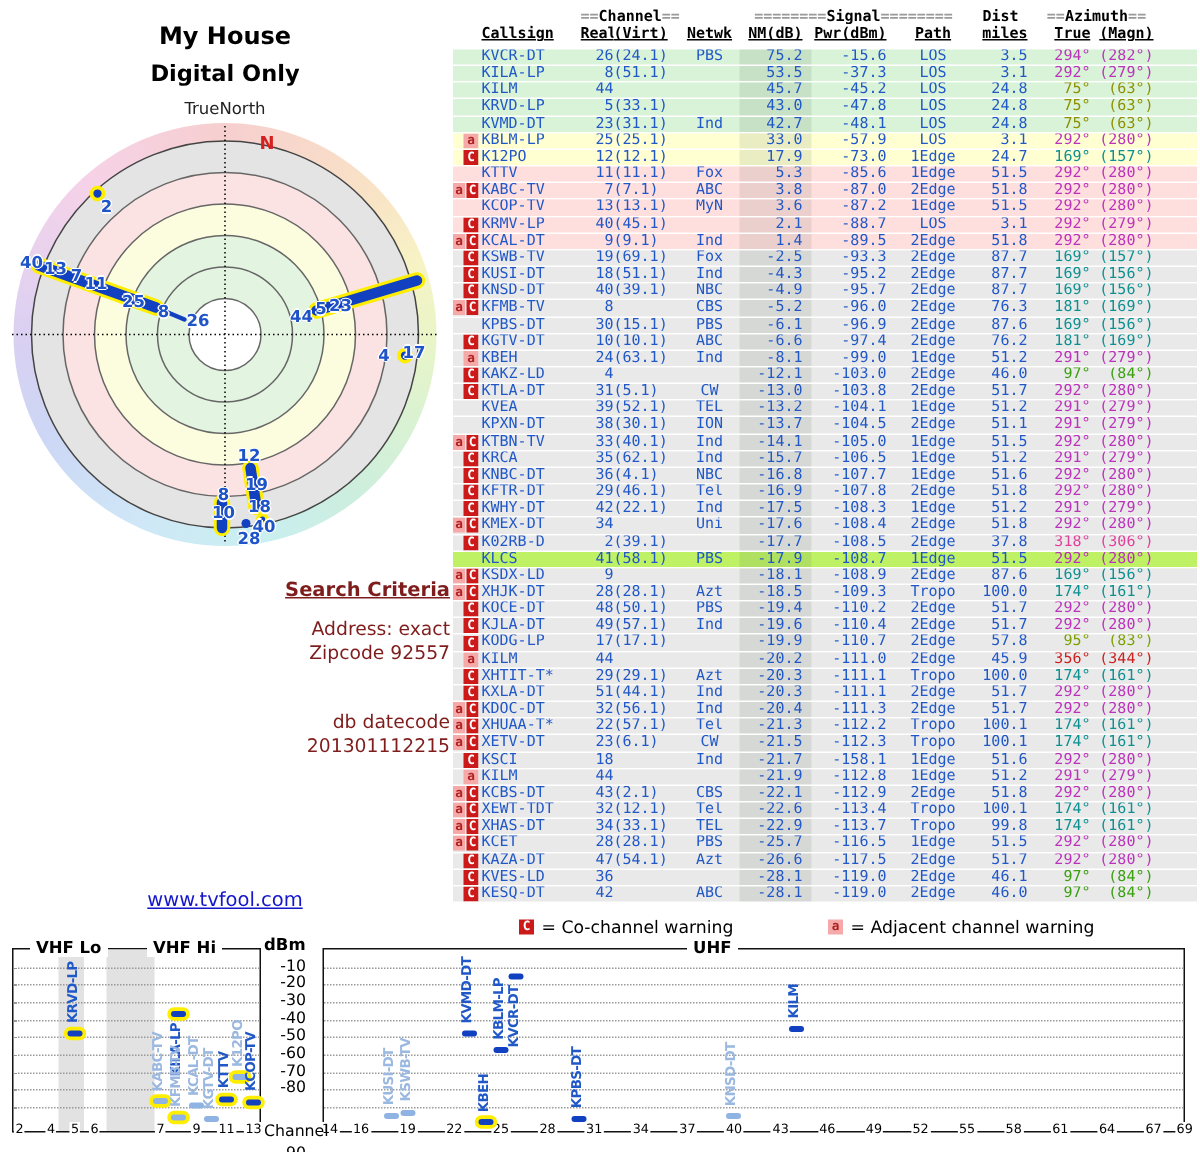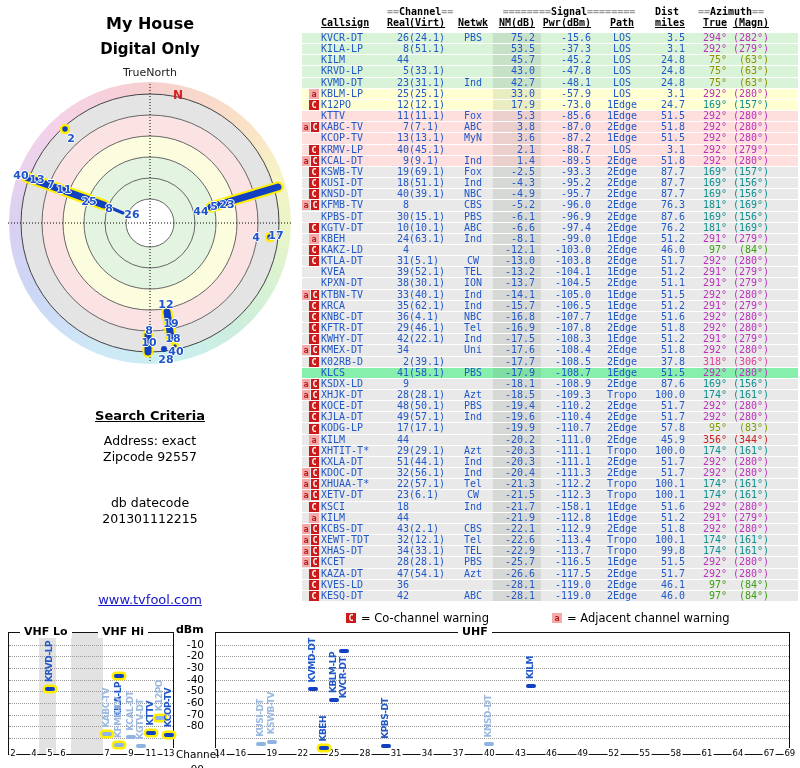--- a/index.html
+++ b/index.html
@@ -14,21 +14,21 @@
   #wheel{position:absolute;left:5px;top:2px;width:282px;height:282px;border-radius:50%;
     background:conic-gradient(from 0deg,
       #f6cfcf 0deg,#f9e2c6 45deg,#f7f3c5 70deg,#e9f5c8 92deg,#d9f2d2 115deg,
       #cdeedd 140deg,#c9eff0 170deg,#cfe7f7 205deg,#ccd7f5 240deg,#d9d0f2 268deg,
       #e8d2ee 292deg,#f6d2e8 318deg,#f6cfcf 360deg);}
   #radar svg{position:absolute;left:0;top:0;}
   .rlabel{position:absolute;font-size:11px;font-weight:bold;color:#1e54c8;
     transform:translate(-50%,-50%);white-space:nowrap;
     text-shadow:-1px 0 #fff,1px 0 #fff,0 -1px #fff,0 1px #fff;}
   .nlabel{position:absolute;font-size:12px;font-weight:bold;color:#d42020;transform:translate(-50%,-50%);}
-  #criteria{position:absolute;left:0;top:408px;width:300px;text-align:center;color:#000000;}
+  #criteria{position:absolute;left:0;top:386px;width:300px;text-align:right;color:#7f1d1d;}
   #criteria .sc-head{font-size:13px;font-weight:bold;text-decoration:underline;margin-bottom:10px;}
   #criteria .sc-line{font-size:12.5px;line-height:16px;}
   #criteria .sc-gap{height:30px;}
   #tvfool-link{position:absolute;left:0;top:589px;width:300px;text-align:center;}
   #tvfool-link a{color:#1515cc;font-size:13px;}
   
   #tbl{position:absolute;left:302px;top:6px;width:496px;font-family:"DejaVu Sans Mono",monospace;
        font-size:10px;color:#000;}
   .trow{display:flex;height:11.16px;line-height:10.5px;box-sizing:border-box;border-bottom:1px solid #fff;}
   .cell{flex:none;box-sizing:border-box;overflow:hidden;white-space:nowrap;}
@@ -600,21 +600,21 @@
           <span class="cell cr blue">2</span>
           <span class="cell cv blue">(39.1)</span>
           <span class="cell cn blue"></span>
           <span class="cell cnm blue nmshade">-17.7</span>
           <span class="cell cpw blue">-108.5</span>
           <span class="cell cp blue">2Edge</span>
           <span class="cell cmi blue">37.8</span>
           <span class="cell ct" style="color: rgb(224, 64, 154);">318°</span>
           <span class="cell cmg" style="color: rgb(224, 64, 154);">(306°)</span>
         </div>
-        <div class="trow" style="background: #86efac;">
+        <div class="trow" style="background: #bef264;">
           <span class="cell cw"></span>
           <span class="cell cc blue">KLCS</span>
           <span class="cell cr blue">41</span>
           <span class="cell cv blue">(58.1)</span>
           <span class="cell cn blue">PBS</span>
           <span class="cell cnm blue nmshade">-17.9</span>
           <span class="cell cpw blue">-108.7</span>
           <span class="cell cp blue">1Edge</span>
           <span class="cell cmi blue">51.5</span>
           <span class="cell ct" style="color: rgb(187, 51, 187);">292°</span>

